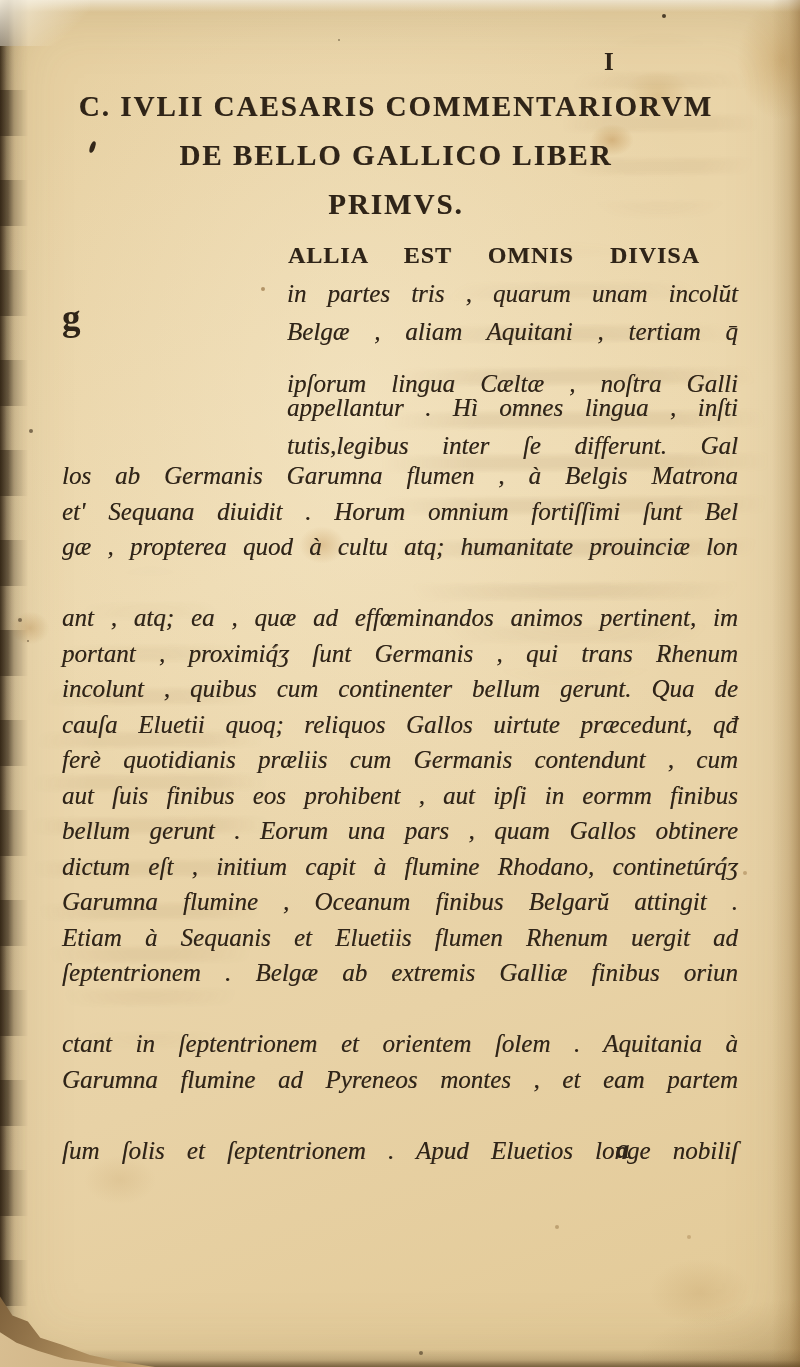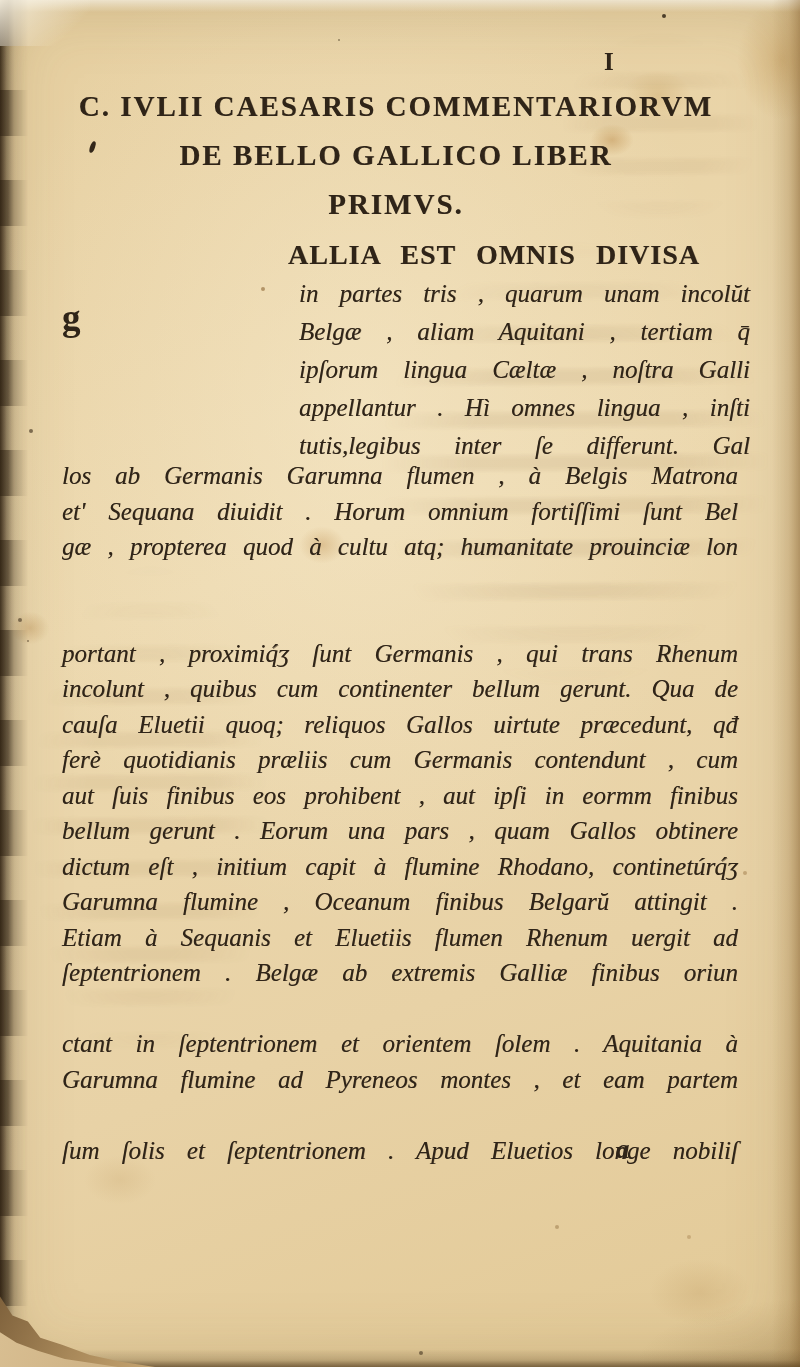--- a/index.html
+++ b/index.html
@@ -44,22 +44,22 @@
     mask-image:radial-gradient(closest-side, #000 55%, transparent);}
   .ghost1{left:380px;top:240px;width:390px;height:450px;}
   .ghost2{left:30px;top:560px;width:240px;height:520px;opacity:.8;}
   .ghost3{left:560px;top:30px;width:200px;height:200px;opacity:.7;}
   
   .pagenum{left:604px;top:48px;font-weight:700;font-size:25px;letter-spacing:1px;}
   .title{left:40px;top:82px;width:712px;text-align:center;font-weight:700;font-size:29px;line-height:49px;letter-spacing:2px;text-shadow:.4px .4px 0 rgba(47,36,24,.45);}
   .guide{left:62px;top:296px;font-weight:700;font-size:37px;font-style:normal;}
   .bl{left:62px;width:676px;font-style:italic;font-size:25px;line-height:33px;
       text-align:justify;text-align-last:justify;text-shadow:.35px .35px 0 rgba(47,36,24,.5);}
-  .ind{left:287px;width:451px;margin-left:12px;}
-  .caps{left:288px;width:412px;font-style:normal;font-weight:700;font-size:28px;letter-spacing:1px;line-height:32px;
+  .ind{left:287px;width:451px;}
+  .caps{left:288px;width:412px;font-style:normal;font-weight:700;font-size:24px;letter-spacing:1px;line-height:32px;
       text-align:justify;text-align-last:justify;text-shadow:.4px .4px 0 rgba(47,36,24,.45);}
   .catchword{left:616px;top:1134px;font-style:italic;font-weight:700;font-size:27px;}
   
   .ink-mark{left:90px;top:141px;width:5px;height:12px;background:#33271a;border-radius:60% 40% 55% 45%;transform:rotate(16deg);}
   .specks{left:0;top:0;width:2px;height:2px;border-radius:50%;background:transparent;
     box-shadow:
       663px 15px 0 1px rgba(50,38,22,.85),
       338px 39px 0 0 rgba(60,45,25,.5),
       262px 288px 0 1px rgba(130,90,40,.55),
       30px 430px 0 1px rgba(55,40,22,.6),
@@ -86,27 +86,28 @@
     <div>DE BELLO GALLICO LIBER</div>
     <div>PRIMVS.</div>
   </div>
 
   <div class="abs guide">g</div>
 
   <div class="abs caps" style="top:239px">ALLIA EST OMNIS DIVISA</div>
 
   <div class="abs bl ind" style="top:277px">in partes tris , quarum unam incolŭt</div>
   <div class="abs bl ind" style="top:315px">Belgæ , aliam Aquitani , tertiam q̄</div>
-  <div class="abs bl ind" style="top:353px">ipſorum lingua Cæltæ , noſtra Galli</div>
+  <div class="abs bl ind" style="top:367px">ipſorum lingua Cæltæ , noſtra Galli</div>
   <div class="abs bl ind" style="top:391px">appellantur . Hì omnes lingua , inſti</div>
   <div class="abs bl ind" style="top:429px">tutis,legibus inter ſe differunt. Gal</div>
 
   <div class="abs bl" style="top:459px">los ab Germanis Garumna flumen , à Belgis Matrona</div>
   <div class="abs bl" style="top:495px">et' Sequana diuidit . Horum omnium fortiſſimi ſunt Bel</div>
   <div class="abs bl" style="top:530px">gæ , propterea quod à cultu atq; humanitate prouinciæ lon</div>
+  <div class="abs bl" style="top:601px">ant , atq; ea , quæ ad effœminandos animos pertinent, im</div>
   <div class="abs bl" style="top:637px">portant , proximiq́ʒ ſunt Germanis , qui trans Rhenum</div>
   <div class="abs bl" style="top:672px">incolunt , quibus cum continenter bellum gerunt. Qua de</div>
   <div class="abs bl" style="top:708px">cauſa Eluetii quoq; reliquos Gallos uirtute præcedunt, qđ</div>
   <div class="abs bl" style="top:743px">ferè quotidianis præliis cum Germanis contendunt , cum</div>
   <div class="abs bl" style="top:779px">aut ſuis finibus eos prohibent , aut ipſi in eormm finibus</div>
   <div class="abs bl" style="top:814px">bellum gerunt . Eorum una pars , quam Gallos obtinere</div>
   <div class="abs bl" style="top:850px">dictum eſt , initium capit à flumine Rhodano, continetúrq́ʒ</div>
   <div class="abs bl" style="top:885px">Garumna flumine , Oceanum finibus Belgarŭ attingit .</div>
   <div class="abs bl" style="top:921px">Etiam à Sequanis et Eluetiis flumen Rhenum uergit ad</div>
   <div class="abs bl" style="top:956px">ſeptentrionem . Belgæ ab extremis Galliæ finibus oriun</div>

